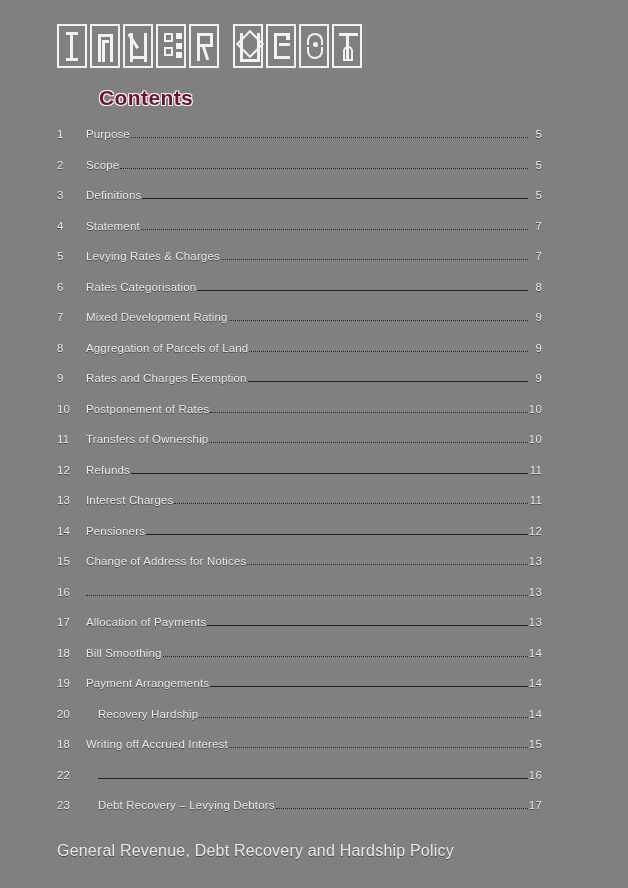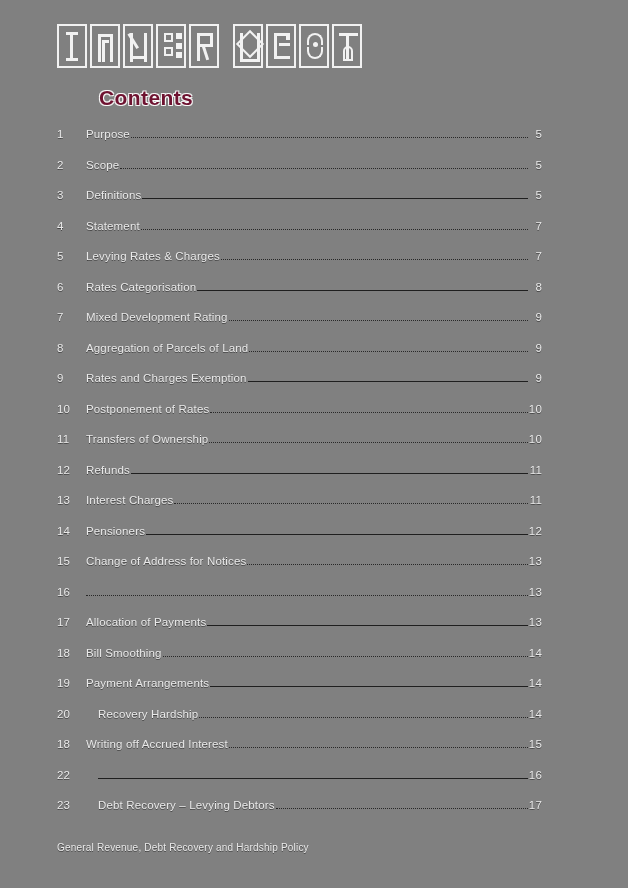--- a/index.html
+++ b/index.html
@@ -193,21 +193,21 @@
     min-width: 13px;
     text-align: right;
     letter-spacing: 0.2px;
   }
 
   
   .footer {
     position: absolute;
     left: 57px;
     top: 842px;
-    font-size: 10px;
+    font-size: 16px;
     color: #e9e9e9;
     text-shadow: 0 1px 0 rgba(0,0,0,.45);
     letter-spacing: 0.2px;
     white-space: nowrap;
   }
 </style>
 </head>
 <body>
 
 <div class="page">

